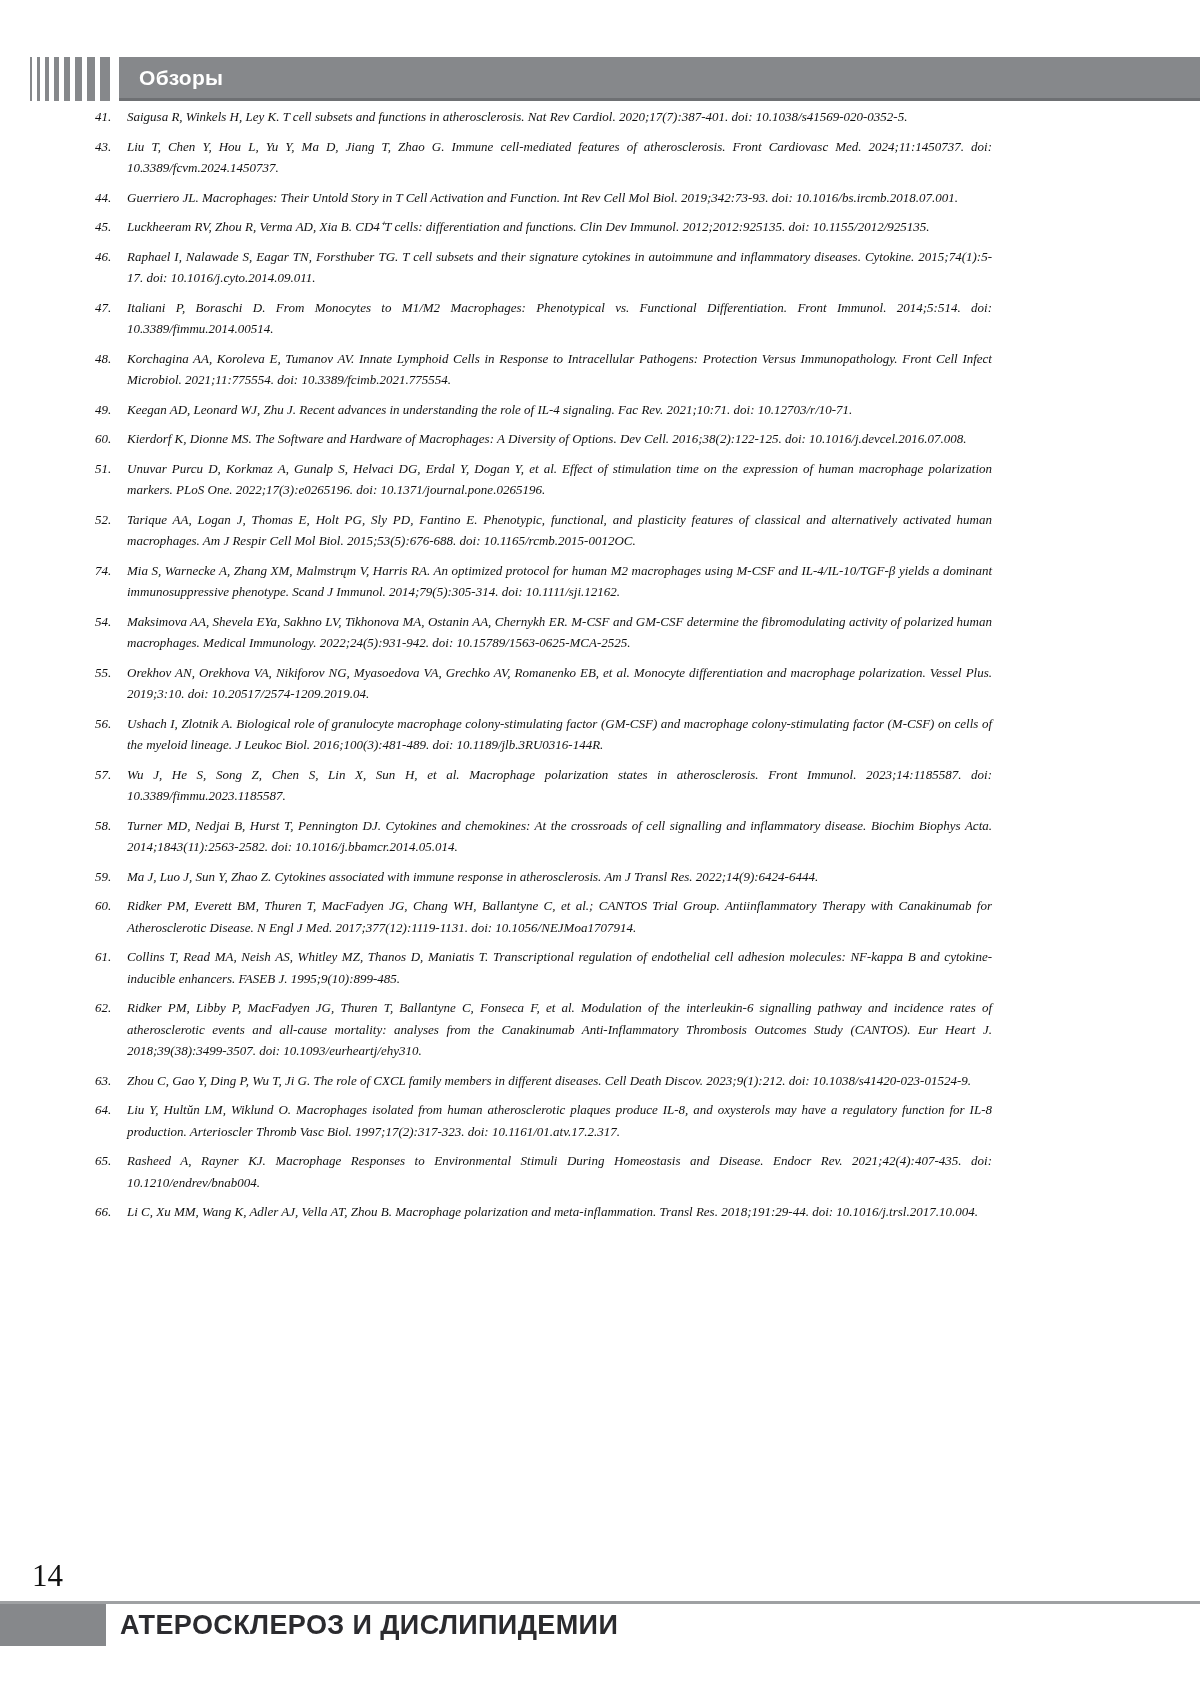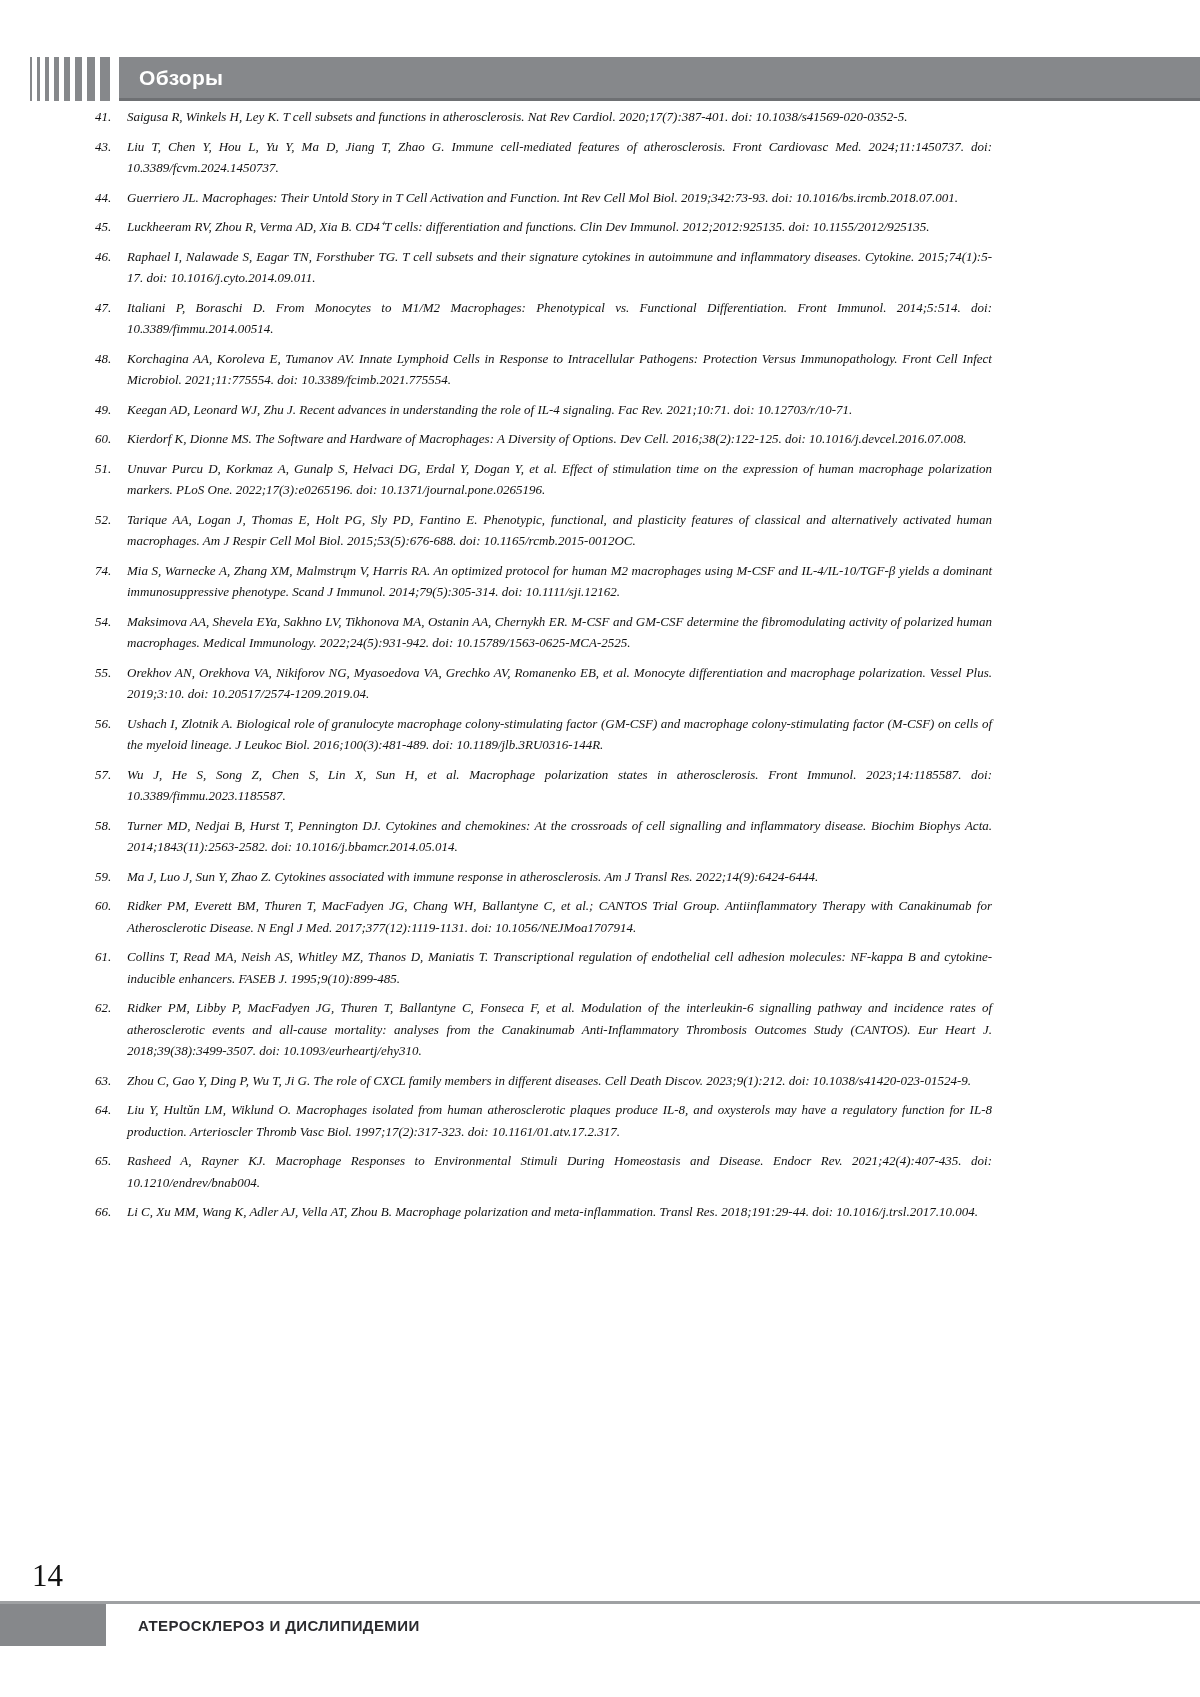--- a/index.html
+++ b/index.html
@@ -97,24 +97,24 @@
     display: flex;
     align-items: stretch;
   }
   .footer-block {
     width: 106px;
     background: #86888b;
   }
   .footer-title {
     font-family: "Liberation Sans", sans-serif;
     font-weight: bold;
-    font-size: 15px;
+    font-size: 27px;
     color: #2b2b2f;
     letter-spacing: 0.4px;
-    margin-left: 32px;
+    margin-left: 14px;
     align-self: center;
   }
 </style>
 </head>
 <body>
 
 <div class="page">
 
   <header class="header">
     <div class="stripes">

